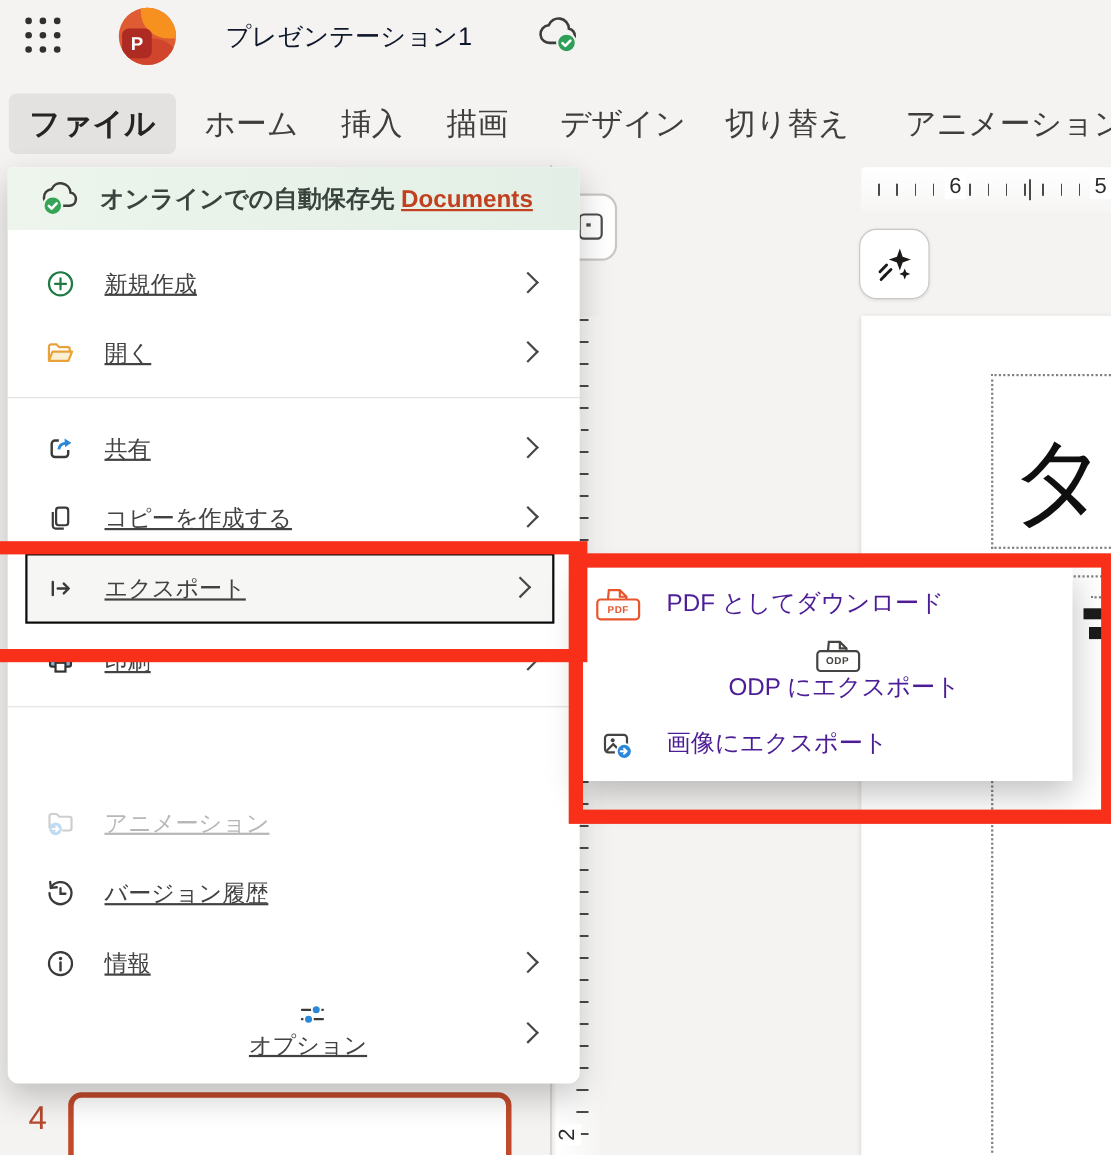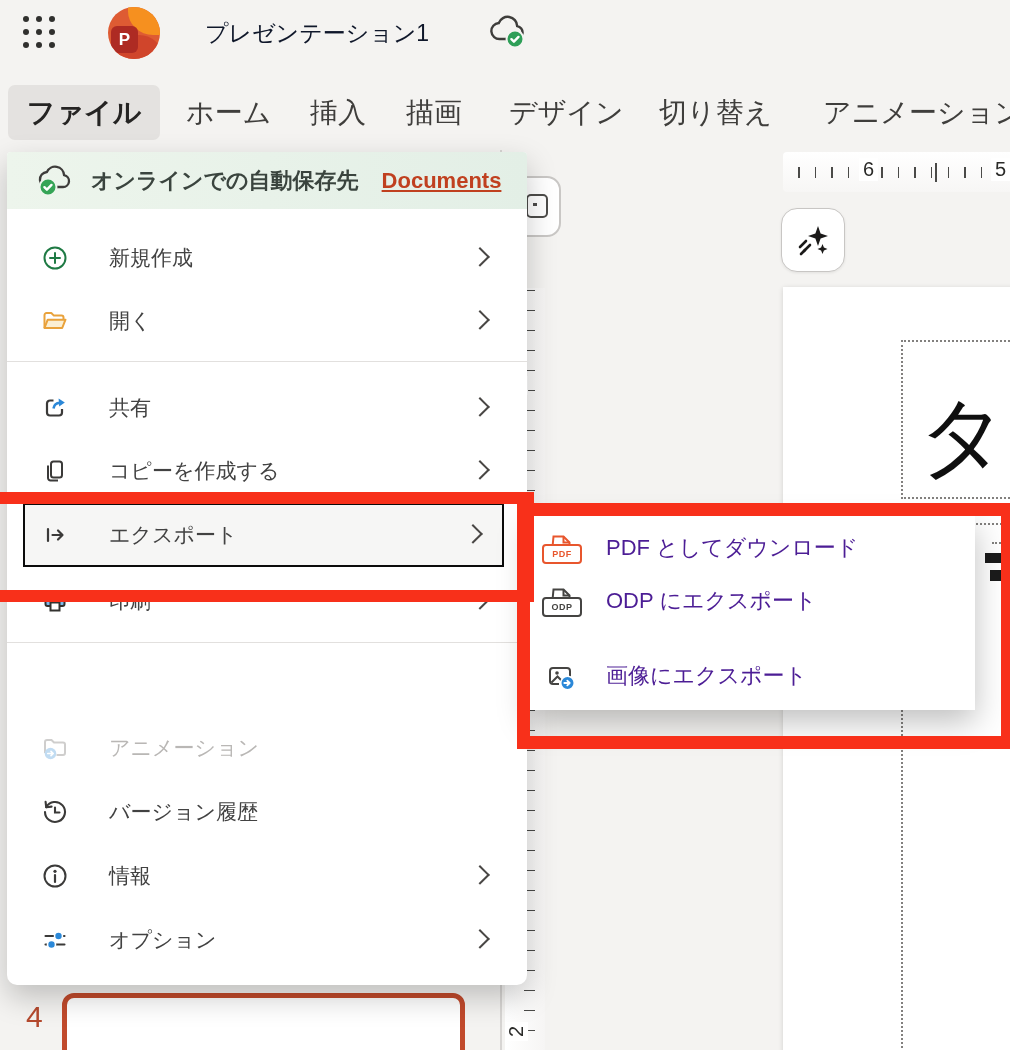--- a/index.html
+++ b/index.html
@@ -45,24 +45,24 @@
   #float-btn .glyph i{position:absolute;left:5px;top:7px;width:4px;height:3px;background:#4D4C4A;}
   
   #thumb-num{left:26px;top:1000px;font-size:30px;color:#B5492E;}
   #thumb4{left:62px;top:993px;width:393px;height:80px;background:#fff;border:5px solid #C14A2C;border-radius:12px;cursor:pointer;}
   
   #file-menu{left:7px;top:152px;width:520px;height:833px;background:#fff;border-radius:4px 4px 10px 10px;
      box-shadow:0 12px 30px rgba(0,0,0,.22);z-index:10;}
   #autosave-banner{position:absolute;left:0;top:0;width:100%;height:57px;background:linear-gradient(90deg,#EDF5EC,#E3EFE6);
      border-radius:4px 4px 0 0;display:flex;align-items:center;}
   #autosave-banner .txt{font-size:22px;font-weight:bold;color:#3A443E;margin-left:14px;}
-  #autosave-banner a{font-size:22px;font-weight:bold;color:#C0401F;text-decoration:underline;margin-left:23px;cursor:pointer;}
+  #autosave-banner a{font-size:22px;font-weight:bold;color:#C0401F;text-decoration:underline;margin-left:6px;cursor:pointer;}
   .mi{position:absolute;left:0;width:520px;height:63px;display:flex;align-items:center;cursor:pointer;}
   .mi .ic{width:28px;height:28px;margin-left:34px;flex:0 0 auto;}
-  .mi .lbl{font-size:21px;color:#424242;margin-left:40px;}
+  .mi .lbl{font-size:21px;color:#424242;margin-left:26px;text-decoration:underline;}
   .mi.disabled{cursor:default;}
   .mi.disabled .lbl{color:#B9B7B5;}
   .mi.disabled .ic{opacity:.55;}
   .chev{position:absolute;right:40px;top:50%;width:12px;height:12px;border-top:2.2px solid #494745;
      border-right:2.2px solid #494745;transform:translateY(-58%) rotate(45deg);}
   .sep{position:absolute;left:0;width:520px;height:0;border-top:1.5px solid #E2E0DE;}
   #mi-export{left:16px;width:481px;height:64px;background:#F6F6F5;border:2.5px solid #0B0B0B;box-sizing:border-box;}
   #mi-export .ic{margin-left:16px;}
   #mi-export .chev{right:22px;}
   
@@ -275,21 +275,21 @@
       <svg width="28" height="28" viewBox="0 0 28 28">
         <circle cx="14" cy="14" r="10.5" fill="none" stroke="#3B3A39" stroke-width="2"></circle>
         <circle cx="14" cy="9.3" r="1.6" fill="#3B3A39"></circle>
         <path d="M14 13 v7" stroke="#3B3A39" stroke-width="2.2" stroke-linecap="round"></path>
       </svg>
       </span>
     <span class="lbl">情報</span>
     <span class="chev"></span>
   </div>
 
-  <div class="mi" style="top:756px;">
+  <div class="mi" style="top:756px;flex-direction:column;">
     <span class="ic">
       <svg width="28" height="28" viewBox="0 0 28 28">
         <path d="M4.5 10 h19 M4.5 18.5 h19" stroke="#3B3A39" stroke-width="2.1" stroke-linecap="round"></path>
         <circle cx="17.5" cy="10" r="4" fill="#2B88D8" stroke="#fff" stroke-width="1.6"></circle>
         <circle cx="10.5" cy="18.5" r="4" fill="#2B88D8" stroke="#fff" stroke-width="1.6"></circle>
       </svg>
       </span>
     <span class="lbl">オプション</span>
     <span class="chev"></span>
   </div>
@@ -301,21 +301,21 @@
     <span class="ic">
       <svg width="30" height="30" viewBox="0 0 30 30">
         <path d="M7.5 3.5 h10 l6 6 v15 a2 2 0 0 1 -2 2 h-14 a2 2 0 0 1 -2-2 z" fill="none" stroke="#E8562D" stroke-width="2"></path>
         <path d="M17.5 3.5 v6 h6" fill="none" stroke="#E8562D" stroke-width="2"></path>
       </svg>
       <span class="badge" style="border-color:#E8562D;color:#E8562D;">PDF</span>
     </span>
     <span class="lbl">PDF としてダウンロード</span>
   </div>
 
-  <div class="smi" style="top:53px;">
+  <div class="smi" style="top:64px;flex-direction:column;">
     <span class="ic">
       <svg width="30" height="30" viewBox="0 0 30 30">
         <path d="M7.5 3.5 h10 l6 6 v15 a2 2 0 0 1 -2 2 h-14 a2 2 0 0 1 -2-2 z" fill="none" stroke="#454442" stroke-width="2"></path>
         <path d="M17.5 3.5 v6 h6" fill="none" stroke="#454442" stroke-width="2"></path>
       </svg>
       <span class="badge" style="border-color:#454442;color:#454442;">ODP</span>
     </span>
     <span class="lbl">ODP にエクスポート</span>
   </div>
 

